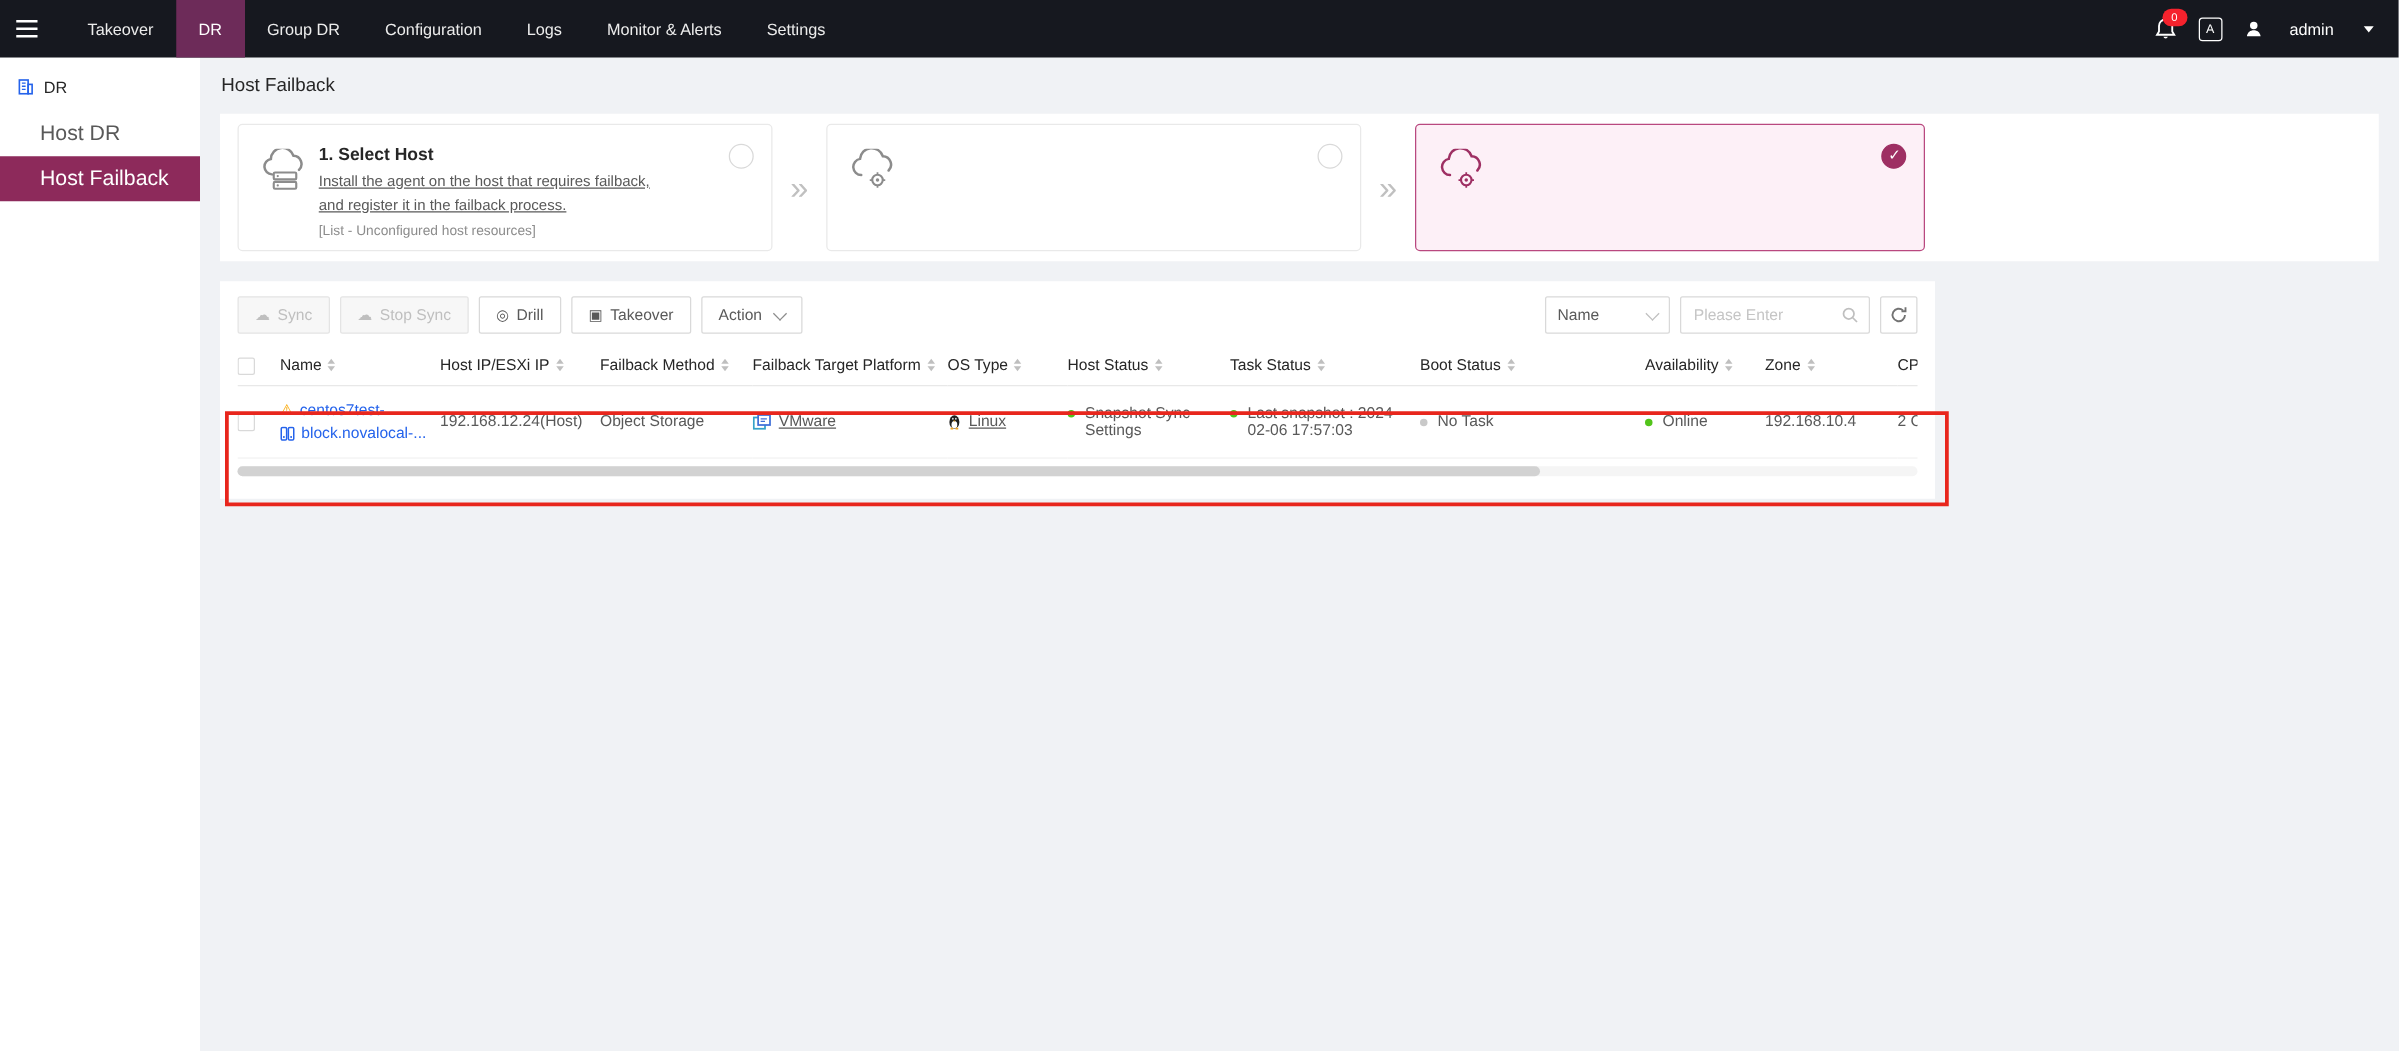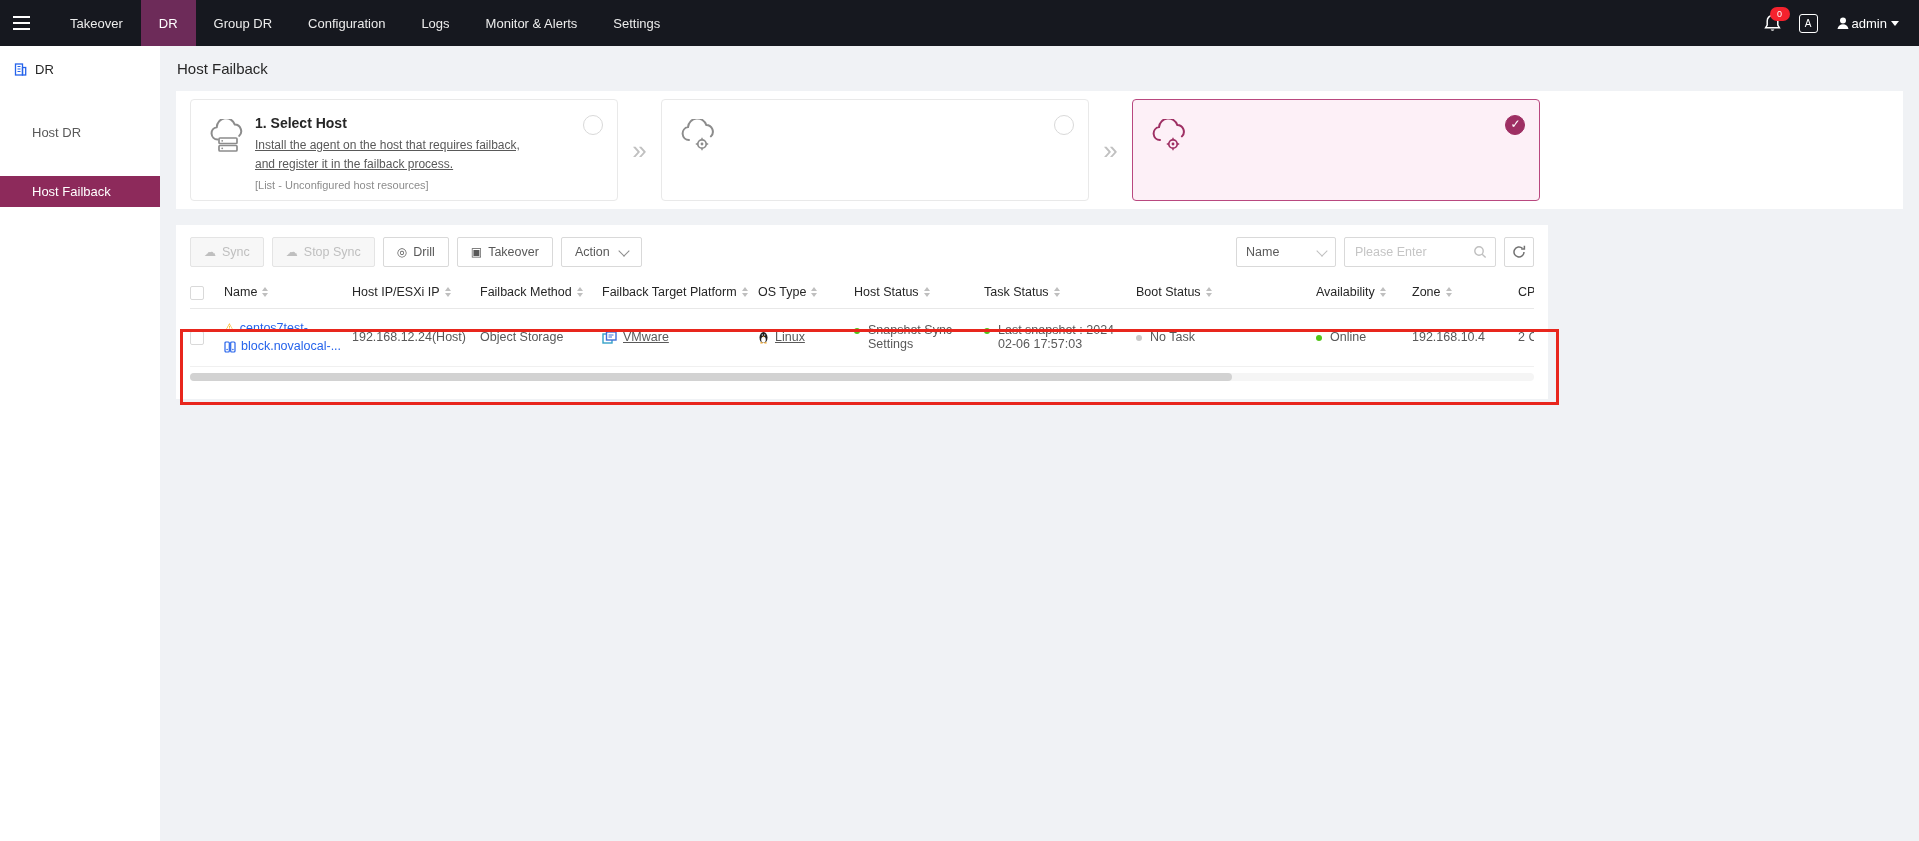--- a/index.html
+++ b/index.html
@@ -17,28 +17,28 @@
   .nav-items{display:flex;align-items:stretch;margin-left:10px;}
   .nav-item{display:flex;align-items:center;padding:0 18px;font-size:13px;color:#ececec;cursor:pointer;}
   .nav-item.active{background:#6d2b59;color:#fff;}
   .nav-right{margin-left:auto;display:flex;align-items:center;gap:18px;padding-right:20px;}
   .icon-btn{position:relative;display:flex;align-items:center;cursor:pointer;}
   .badge{position:absolute;top:-7px;right:-9px;min-width:14px;height:14px;padding:0 3px;border-radius:8px;
          background:#f5222d;color:#fff;font-size:9px;line-height:14px;text-align:center;}
   .lang-box{width:17px;height:17px;border:1.4px solid #fff;border-radius:3px;color:#fff;font-size:10px;
             display:flex;align-items:center;justify-content:center;}
   .lang-box::before{content:"A";}
-  .user-menu{display:flex;align-items:center;gap:2px;font-size:13px;cursor:pointer;}
+  .user-menu{display:flex;align-items:center;gap:22px;font-size:13px;cursor:pointer;}
   .caret-down{width:0;height:0;border-left:4px solid transparent;border-right:4px solid transparent;
               border-top:5px solid #fff;margin-left:2px;}
 
   
   .sidebar{position:absolute;top:46px;left:0;bottom:0;width:160px;background:#fff;z-index:4;}
   .sidebar-section{display:flex;align-items:center;gap:8px;padding:16px 0 12px 14px;font-size:13px;color:#262626;}
-  .sidebar-item{padding:8px 0 8px 32px;font-size:13px;color:#595959;cursor:pointer;margin-top:28px;}
+  .sidebar-item{padding:8px 0 8px 32px;font-size:17px;color:#595959;cursor:pointer;}
   .sidebar-item.active{background:#8d2a5b;color:#fff;}
 
   
   .main{position:absolute;top:46px;left:160px;right:0;bottom:0;background:#f0f2f5;padding:10px 16px;}
   .page-title{font-size:15px;font-weight:500;color:#262626;margin:4px 0 14px 1px;}
 
   
   .steps-panel{background:#fff;padding:8px 14px;display:flex;align-items:center;}
   .step-card{position:relative;background:#fff;border:1px solid #e9e9e9;border-radius:4px;height:102px;
              padding:15px 16px 0 16px;display:flex;box-sizing:border-box;}

